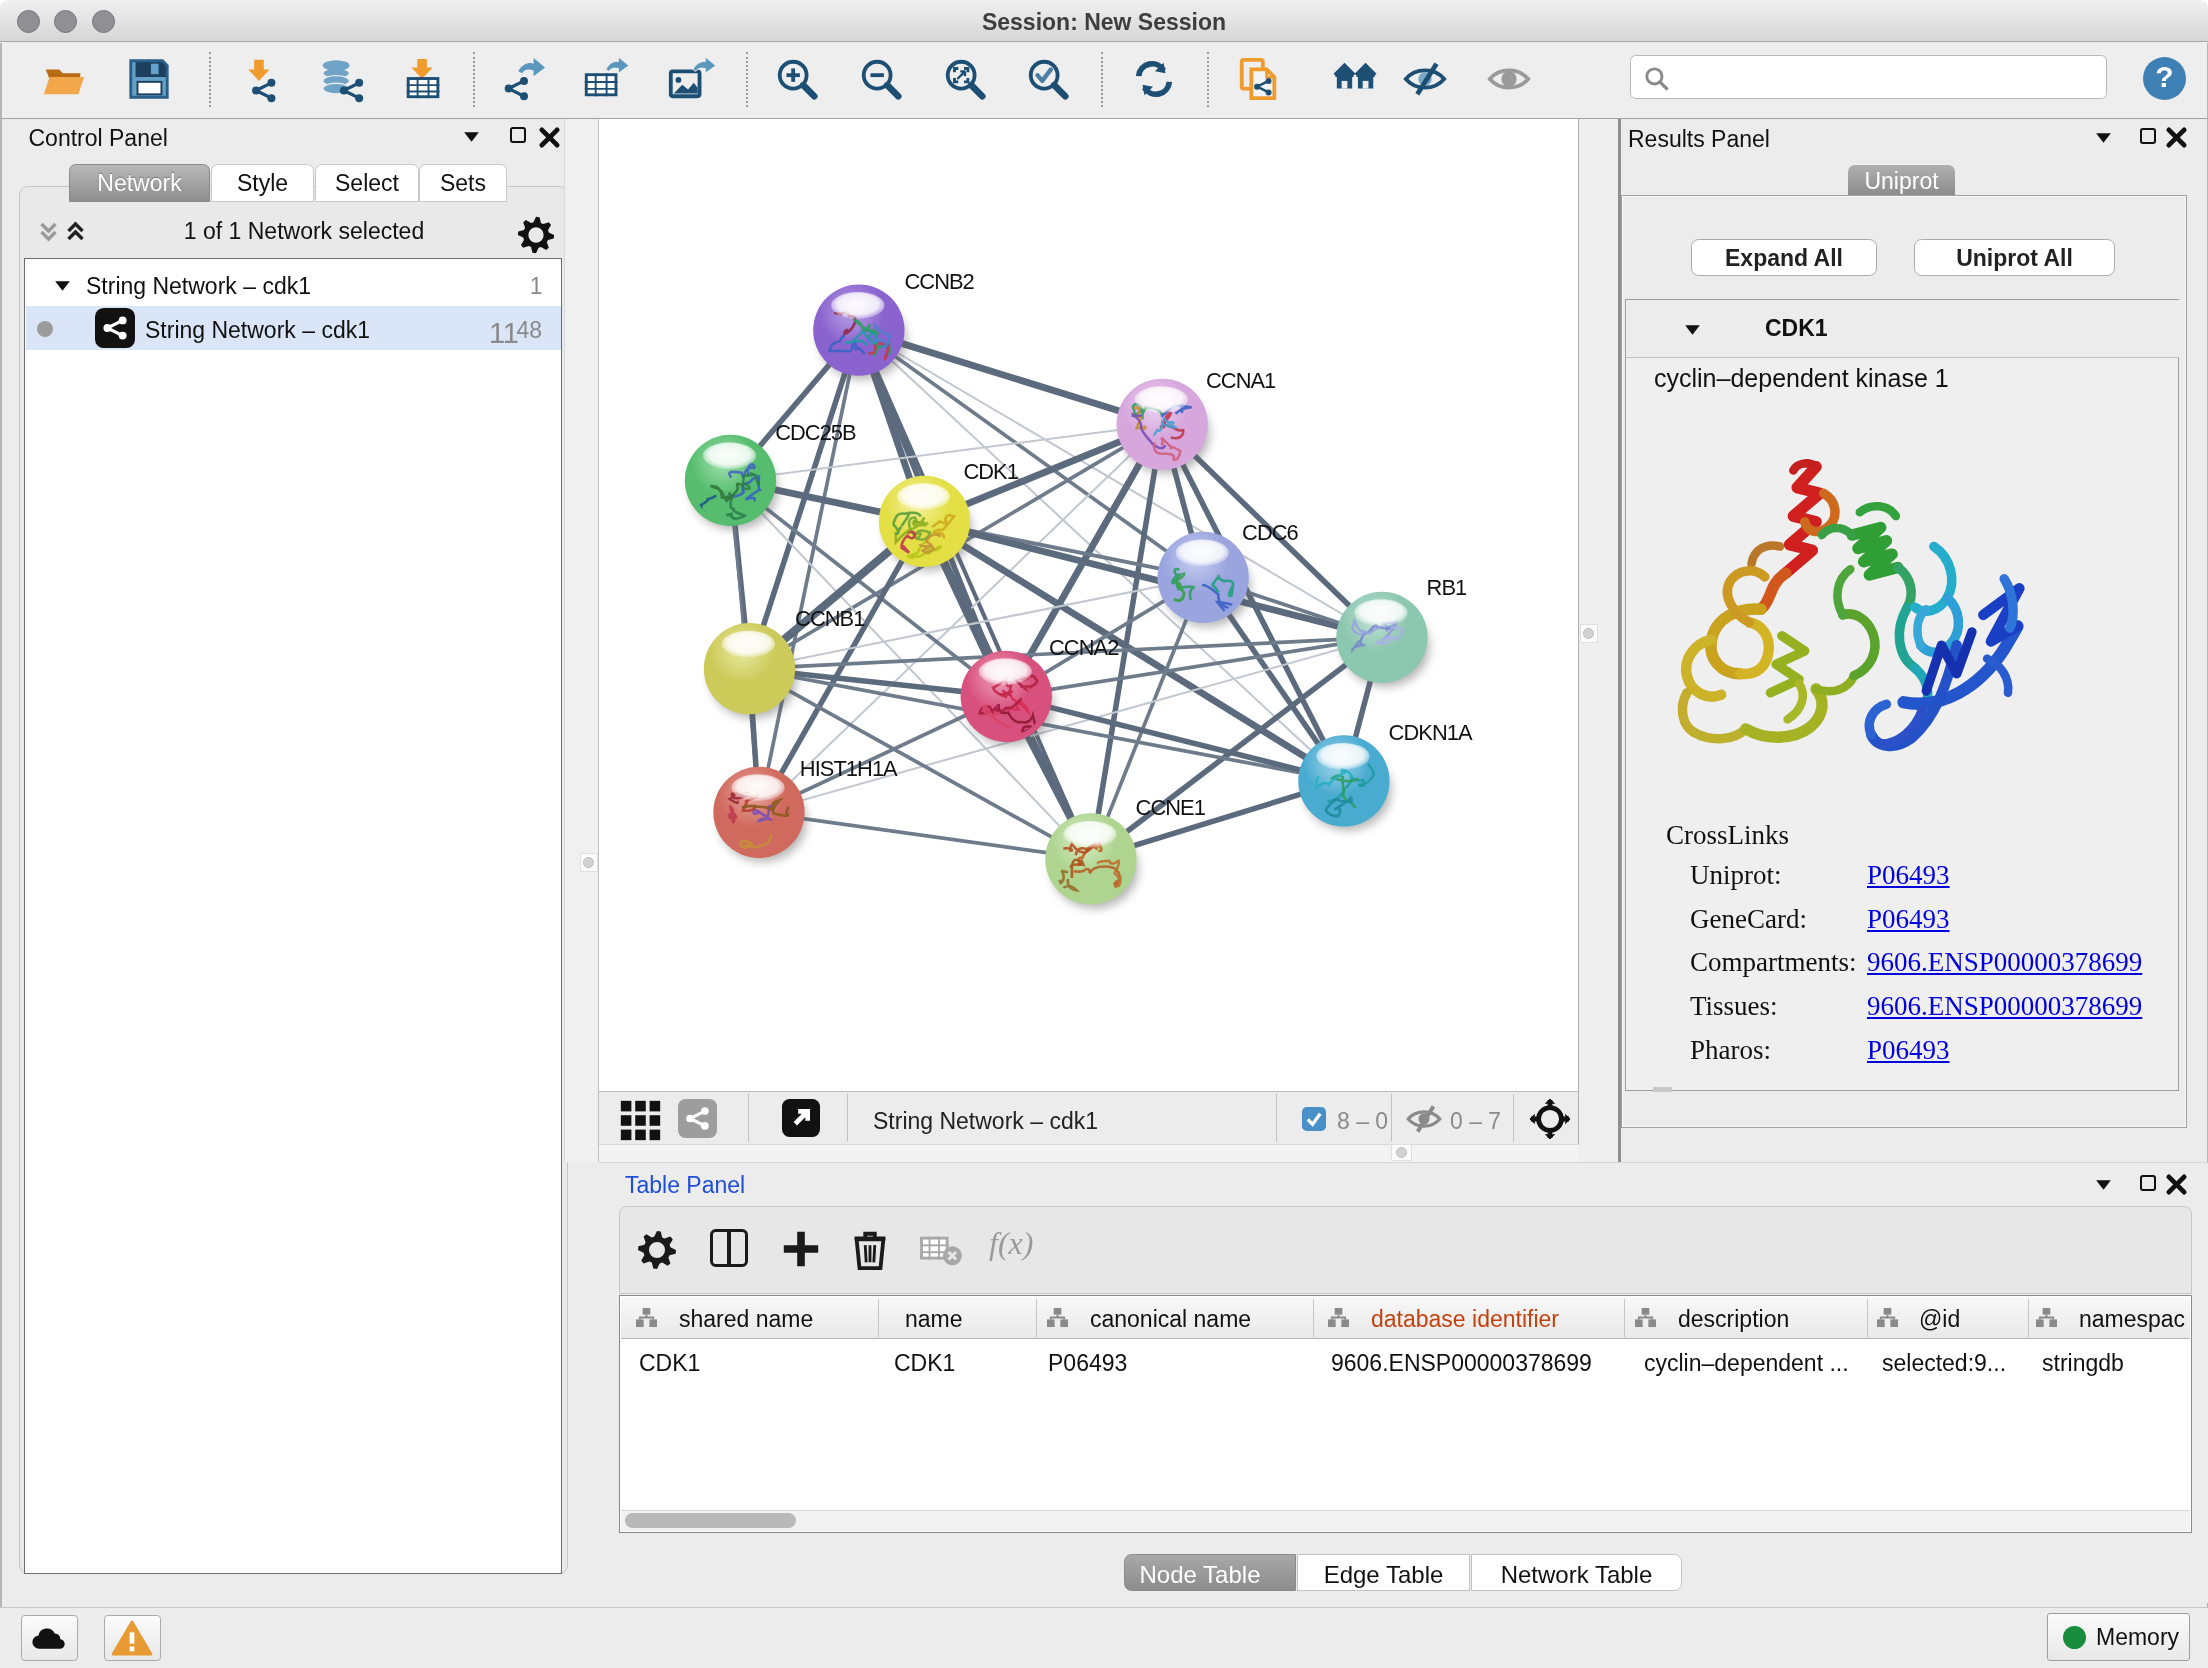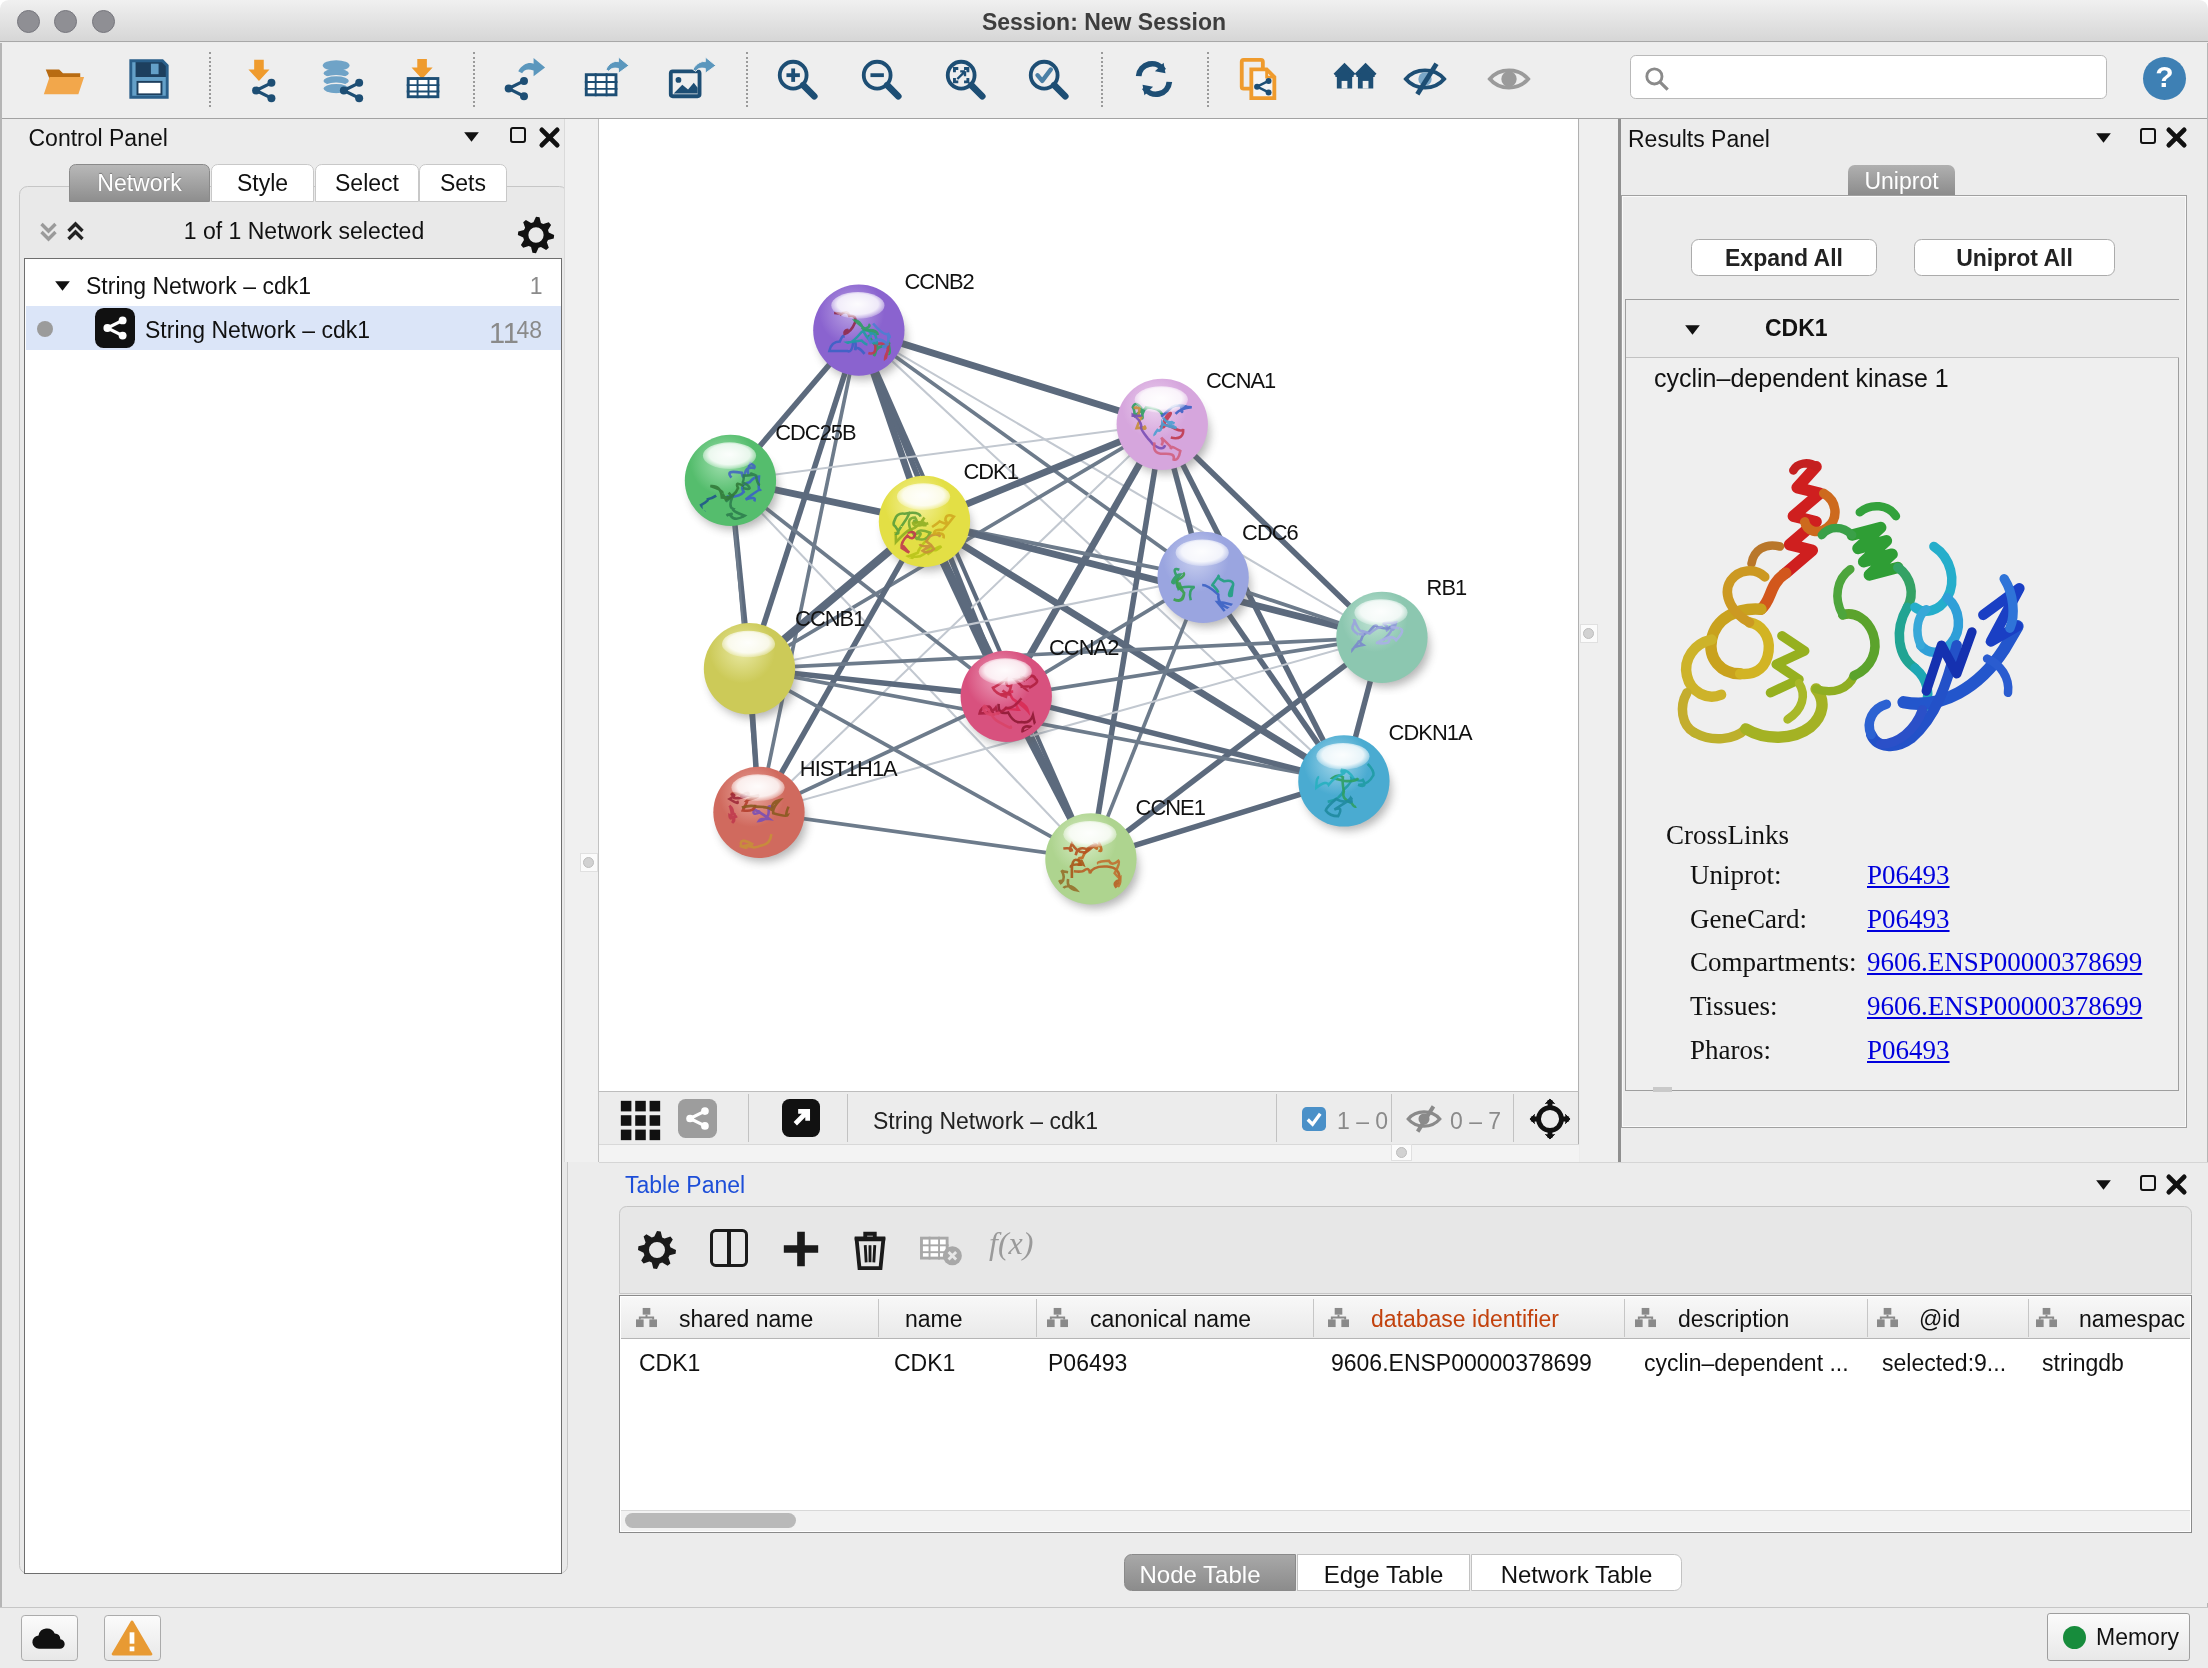--- a/index.html
+++ b/index.html
@@ -544,21 +544,21 @@
 <svg width="38" height="38" viewBox="0 0 40 40" style="position:absolute;left:782px;top:1099px">
     <path d="M14 26 L26 14 M17 13 L27 13 L27 23" stroke="#fff" stroke-width="5" fill="none"></path>
   </svg>
 <div class="abs" style="left:847px;top:1094px;width:1px;height:48px;background:#c2c2c2"></div>
 <div class="txt" style="left:873px;top:1108px;font-size:23px;color:#222">String Network – cdk1</div>
 <div class="abs" style="left:1276px;top:1094px;width:1px;height:48px;background:#c2c2c2"></div>
 <div class="abs" style="left:1302px;top:1107px;width:24px;height:24px;background:#4a90c8;border-radius:4.8px"></div>
 <svg width="24" height="24" viewBox="0 0 25 25" style="position:absolute;left:1302px;top:1107px">
     <path d="M6 13 L11 18 L19 7" stroke="#fff" stroke-width="3.4" fill="none"></path>
   </svg>
-<div class="txt" style="left:1337px;top:1108px;font-size:23px;color:#8a8a8a">1 – 0</div>
+<div class="txt" style="left:1337px;top:1108px;font-size:23px;color:#8a8a8a">8 – 0</div>
 <div class="abs" style="left:1391px;top:1094px;width:1px;height:48px;background:#c2c2c2"></div>
 <svg width="38" height="30" viewBox="0 0 48 38" style="position:absolute;left:1405px;top:1104px">
     <path d="M4 19 C14 7 34 7 44 19 C34 31 14 31 4 19 Z" fill="none" stroke="#8a8a8a" stroke-width="4"></path>
     <circle cx="24" cy="19" r="7" fill="#8a8a8a"></circle>
     <line x1="36" y1="3" x2="16" y2="35" stroke="#8a8a8a" stroke-width="5"></line>
   </svg>
 <div class="txt" style="left:1450px;top:1108px;font-size:23px;color:#8a8a8a">0 – 7</div>
 <div class="abs" style="left:1513px;top:1094px;width:1px;height:48px;background:#c2c2c2"></div>
 <svg width="42" height="42" viewBox="0 0 44 44" style="position:absolute;left:1529px;top:1098px">
     <circle cx="22" cy="22" r="12" fill="none" stroke="#111" stroke-width="5"></circle>

